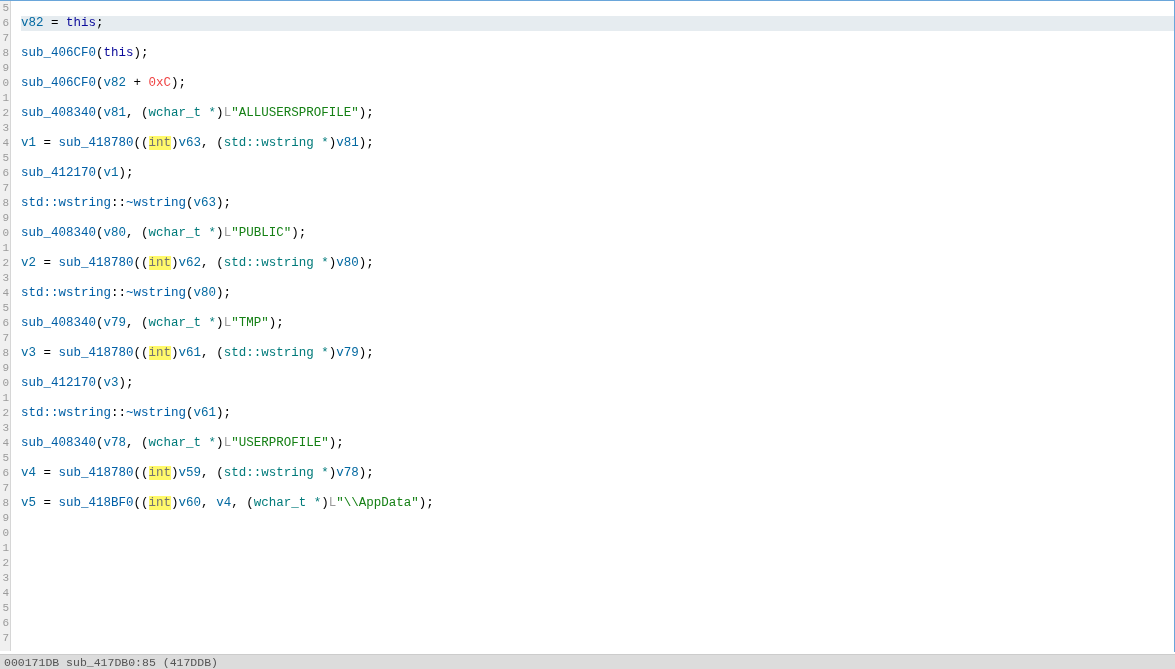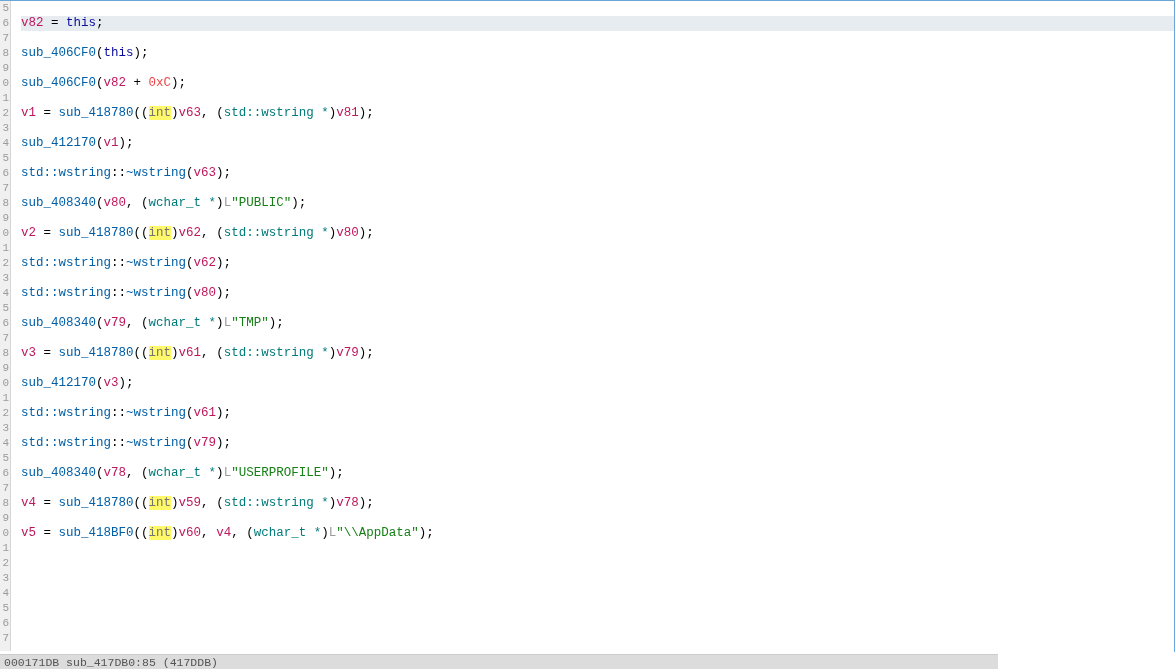--- a/index.html
+++ b/index.html
@@ -2,22 +2,22 @@
 <html><head>
 <meta charset="utf-8">
 <style>
   html,body{margin:0;padding:0;background:#fff;font-family:"Consolas","Courier New",monospace;font-size:12.5px;line-height:15px;width:1175px;height:669px;overflow:hidden}
   .editor{position:relative;width:1175px;height:652px;border-top:1px solid #6aa6da;border-right:1px solid #6aa6da;box-sizing:border-box;background:#fff}
   .gutter{position:absolute;left:0;top:0;width:10px;height:650px;background:#f0f0f0;border-right:1px solid #d6d6d6}
   .gutter .ln{position:absolute;left:0;width:9px;text-align:right;color:#9b9b9b;font-size:11px}
   .code{position:absolute;left:11px;top:0;right:0;bottom:0;white-space:pre;padding-left:10px}
   .line{height:15px}
   .line.cur{background:#e6ecf0}
-  .footer{position:absolute;left:0;bottom:0;height:15px;width:998px;background:#dcdcdc;color:#555;font-size:11.5px;padding-left:4px;border-top:1px solid #ccc;box-sizing:border-box;line-height:15px}
-  .c-var{color:#be185d}
+  .footer{position:absolute;left:0;bottom:0;height:15px;width:1175px;background:#dcdcdc;color:#555;font-size:11.5px;padding-left:4px;border-top:1px solid #ccc;box-sizing:border-box;line-height:15px}
+  .c-var{color:#0369a1}
   .c-kw{color:#0a0a9a;font-weight:normal}
   .c-fn{color:#005fa6}
   .c-num{color:#ef4444}
   .c-str{color:#158015}
   .c-op{color:#000}
   .c-pn{color:#000}
   .c-ty{color:#007a7a}
   .c-hl{background:#fff96a;color:#737373}
   .c-dim{color:#9a9a9a}
 </style>
@@ -68,32 +68,31 @@
     <span class="ln" style="top:585px">4</span>
     <span class="ln" style="top:600px">5</span>
     <span class="ln" style="top:615px">6</span>
     <span class="ln" style="top:630px">7</span>
   </div>
 
   <div class="code">
 <div class="line cur"><span class="c-var">v82</span><span class="c-op"> = </span><span class="c-kw">this</span><span class="c-pn">;</span></div>
 <div class="line"><span class="c-fn">sub_406CF0</span><span class="c-pn">(</span><span class="c-kw">this</span><span class="c-pn">)</span><span class="c-pn">;</span></div>
 <div class="line"><span class="c-fn">sub_406CF0</span><span class="c-pn">(</span><span class="c-var">v82</span><span class="c-op"> + </span><span class="c-num">0xC</span><span class="c-pn">)</span><span class="c-pn">;</span></div>
+<div class="line"><span class="c-fn">sub_408340</span><span class="c-pn">(</span><span class="c-var">v81</span><span class="c-pn">,</span><span class="c-pn"> </span><span class="c-pn">(</span><span class="c-ty">wchar_t *</span><span class="c-pn">)</span><span class="c-dim">L</span><span class="c-str">"ALLUSERSPROFILE"</span><span class="c-pn">)</span><span class="c-pn">;</span></div>
 <div class="line"><span class="c-var">v1</span><span class="c-op"> = </span><span class="c-fn">sub_418780</span><span class="c-pn">((</span><span class="c-hl">int</span><span class="c-pn">)</span><span class="c-var">v63</span><span class="c-pn">,</span><span class="c-pn"> </span><span class="c-pn">(</span><span class="c-ty">std::wstring *</span><span class="c-pn">)</span><span class="c-var">v81</span><span class="c-pn">)</span><span class="c-pn">;</span></div>
 <div class="line"><span class="c-fn">sub_412170</span><span class="c-pn">(</span><span class="c-var">v1</span><span class="c-pn">)</span><span class="c-pn">;</span></div>
 <div class="line"><span class="c-fn">std::wstring</span><span class="c-op">::</span><span class="c-fn">~wstring</span><span class="c-pn">(</span><span class="c-var">v63</span><span class="c-pn">)</span><span class="c-pn">;</span></div>
 <div class="line"><span class="c-fn">sub_408340</span><span class="c-pn">(</span><span class="c-var">v80</span><span class="c-pn">,</span><span class="c-pn"> </span><span class="c-pn">(</span><span class="c-ty">wchar_t *</span><span class="c-pn">)</span><span class="c-dim">L</span><span class="c-str">"PUBLIC"</span><span class="c-pn">)</span><span class="c-pn">;</span></div>
 <div class="line"><span class="c-var">v2</span><span class="c-op"> = </span><span class="c-fn">sub_418780</span><span class="c-pn">((</span><span class="c-hl">int</span><span class="c-pn">)</span><span class="c-var">v62</span><span class="c-pn">,</span><span class="c-pn"> </span><span class="c-pn">(</span><span class="c-ty">std::wstring *</span><span class="c-pn">)</span><span class="c-var">v80</span><span class="c-pn">)</span><span class="c-pn">;</span></div>
-<div class="line"><span class="c-fn">std::wstring</span><span class="c-op">::</span><span class="c-fn">~wstring</span><span class="c-pn">(</span><span class="c-var">v62</span><span class="c-pn">)</span><span class="c-pn">;</span></div>
 <div class="line"><span class="c-fn">std::wstring</span><span class="c-op">::</span><span class="c-fn">~wstring</span><span class="c-pn">(</span><span class="c-var">v80</span><span class="c-pn">)</span><span class="c-pn">;</span></div>
 <div class="line"><span class="c-fn">sub_408340</span><span class="c-pn">(</span><span class="c-var">v79</span><span class="c-pn">,</span><span class="c-pn"> </span><span class="c-pn">(</span><span class="c-ty">wchar_t *</span><span class="c-pn">)</span><span class="c-dim">L</span><span class="c-str">"TMP"</span><span class="c-pn">)</span><span class="c-pn">;</span></div>
 <div class="line"><span class="c-var">v3</span><span class="c-op"> = </span><span class="c-fn">sub_418780</span><span class="c-pn">((</span><span class="c-hl">int</span><span class="c-pn">)</span><span class="c-var">v61</span><span class="c-pn">,</span><span class="c-pn"> </span><span class="c-pn">(</span><span class="c-ty">std::wstring *</span><span class="c-pn">)</span><span class="c-var">v79</span><span class="c-pn">)</span><span class="c-pn">;</span></div>
 <div class="line"><span class="c-fn">sub_412170</span><span class="c-pn">(</span><span class="c-var">v3</span><span class="c-pn">)</span><span class="c-pn">;</span></div>
 <div class="line"><span class="c-fn">std::wstring</span><span class="c-op">::</span><span class="c-fn">~wstring</span><span class="c-pn">(</span><span class="c-var">v61</span><span class="c-pn">)</span><span class="c-pn">;</span></div>
-<div class="line"><span class="c-fn">std::wstring</span><span class="c-op">::</span><span class="c-fn">~wstring</span><span class="c-pn">(</span><span class="c-var">v79</span><span class="c-pn">)</span><span class="c-pn">;</span></div>
 <div class="line"><span class="c-fn">sub_408340</span><span class="c-pn">(</span><span class="c-var">v78</span><span class="c-pn">,</span><span class="c-pn"> </span><span class="c-pn">(</span><span class="c-ty">wchar_t *</span><span class="c-pn">)</span><span class="c-dim">L</span><span class="c-str">"USERPROFILE"</span><span class="c-pn">)</span><span class="c-pn">;</span></div>
 <div class="line"><span class="c-var">v4</span><span class="c-op"> = </span><span class="c-fn">sub_418780</span><span class="c-pn">((</span><span class="c-hl">int</span><span class="c-pn">)</span><span class="c-var">v59</span><span class="c-pn">,</span><span class="c-pn"> </span><span class="c-pn">(</span><span class="c-ty">std::wstring *</span><span class="c-pn">)</span><span class="c-var">v78</span><span class="c-pn">)</span><span class="c-pn">;</span></div>
 <div class="line"><span class="c-var">v5</span><span class="c-op"> = </span><span class="c-fn">sub_418BF0</span><span class="c-pn">((</span><span class="c-hl">int</span><span class="c-pn">)</span><span class="c-var">v60</span><span class="c-pn">,</span><span class="c-pn"> </span><span class="c-var">v4</span><span class="c-pn">,</span><span class="c-pn"> </span><span class="c-pn">(</span><span class="c-ty">wchar_t *</span><span class="c-pn">)</span><span class="c-dim">L</span><span class="c-str">"\\AppData"</span><span class="c-pn">)</span><span class="c-pn">;</span></div>
 
 
 
 
 
 
 

